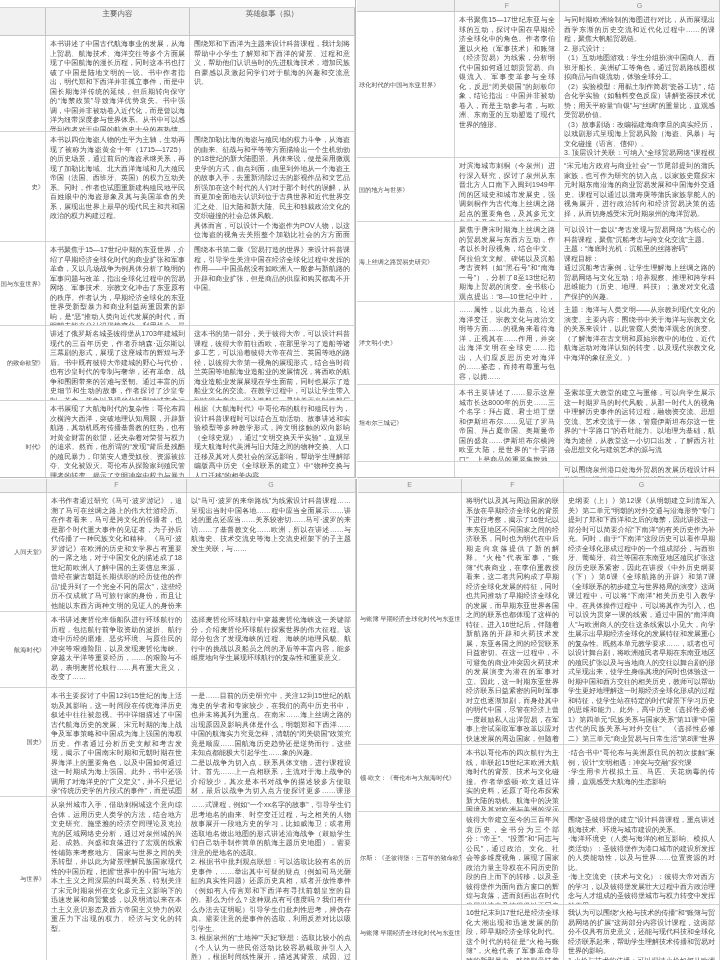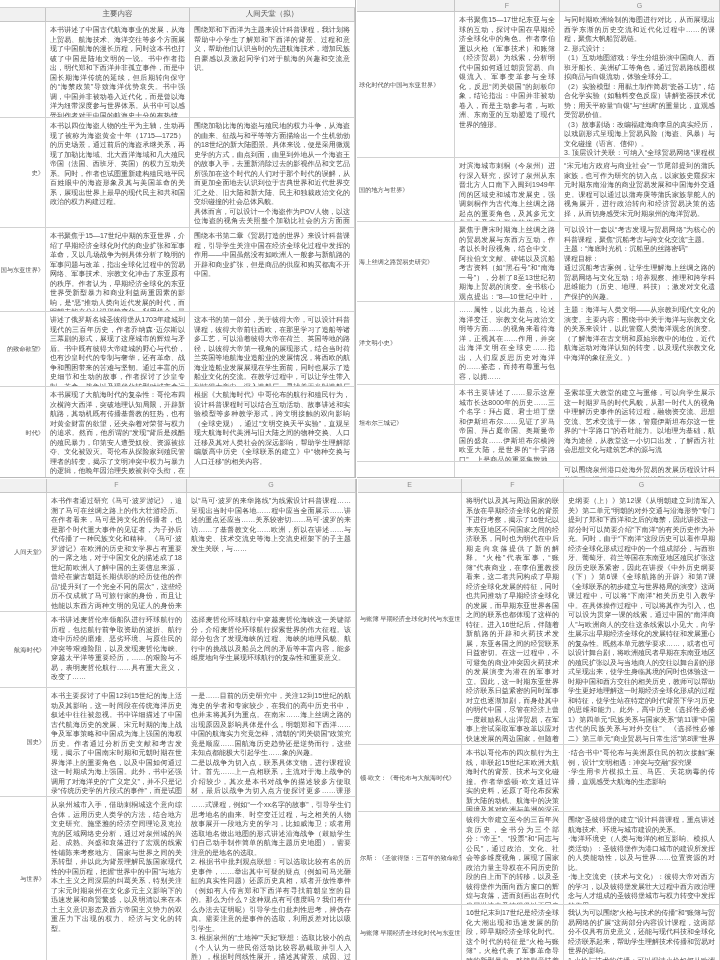--- a/index.html
+++ b/index.html
@@ -47,24 +47,24 @@
     white-space:nowrap; font-size:6.2px; color:#4b4b4b;
   }
   .label-right span { right:1px; }   
   .label-left  span { left:2px; }    
 </style>
 </head>
 <body>
 
 <div class="frag f-tl">
   <div class="cutstrip"></div>
-  <div class="band" style="height:14px">
+  <div class="band" style="height:28px">
     <div></div>
     <div class="hdr-text">主要内容</div>
-    <div class="hdr-text">人间天堂（拟）</div>
+    <div class="hdr-text">英雄叙事（拟）</div>
   </div>
   <div class="row" style="height:96px">
     <div class="label-cell label-right">
         <span></span>
       </div>
     <div class="cell">本书讲述了中国古代航海事业的发展，从海上贸易、航海技术、海洋交往等多个方面展现了中国航海的漫长历程，同时这本书也打破了中国是陆地文明的一说。书中作者指出，明代郑和下西洋并非孤立事件，而是中国长期海洋传统的延续，但后期转向保守的“海禁政策”导致海洋优势衰失。书中强调，中国并非被动卷入近代化，而是曾以海洋为纽带深度参与世界体系。从书中可以感受到作者对于中国的航海史十分的有热情，并且认为这是一段极其辉煌的历史，在世界航海史上都有着重要的地位。可这正如书中的名字一样，在我们学习历史的路途中，往往航海史……</div>
     <div class="cell">围绕郑和下西洋为主题来设计科普课程，我计划将帮助中小学生了解郑和下西洋的背景、过程和意义，帮助他们认识当时的先进航海技术，增加民族自豪感以及激起同学们对于航海的兴趣和交流意识。</div>
   </div>
   <div class="row" style="height:110px">
     <div class="label-cell label-right">

